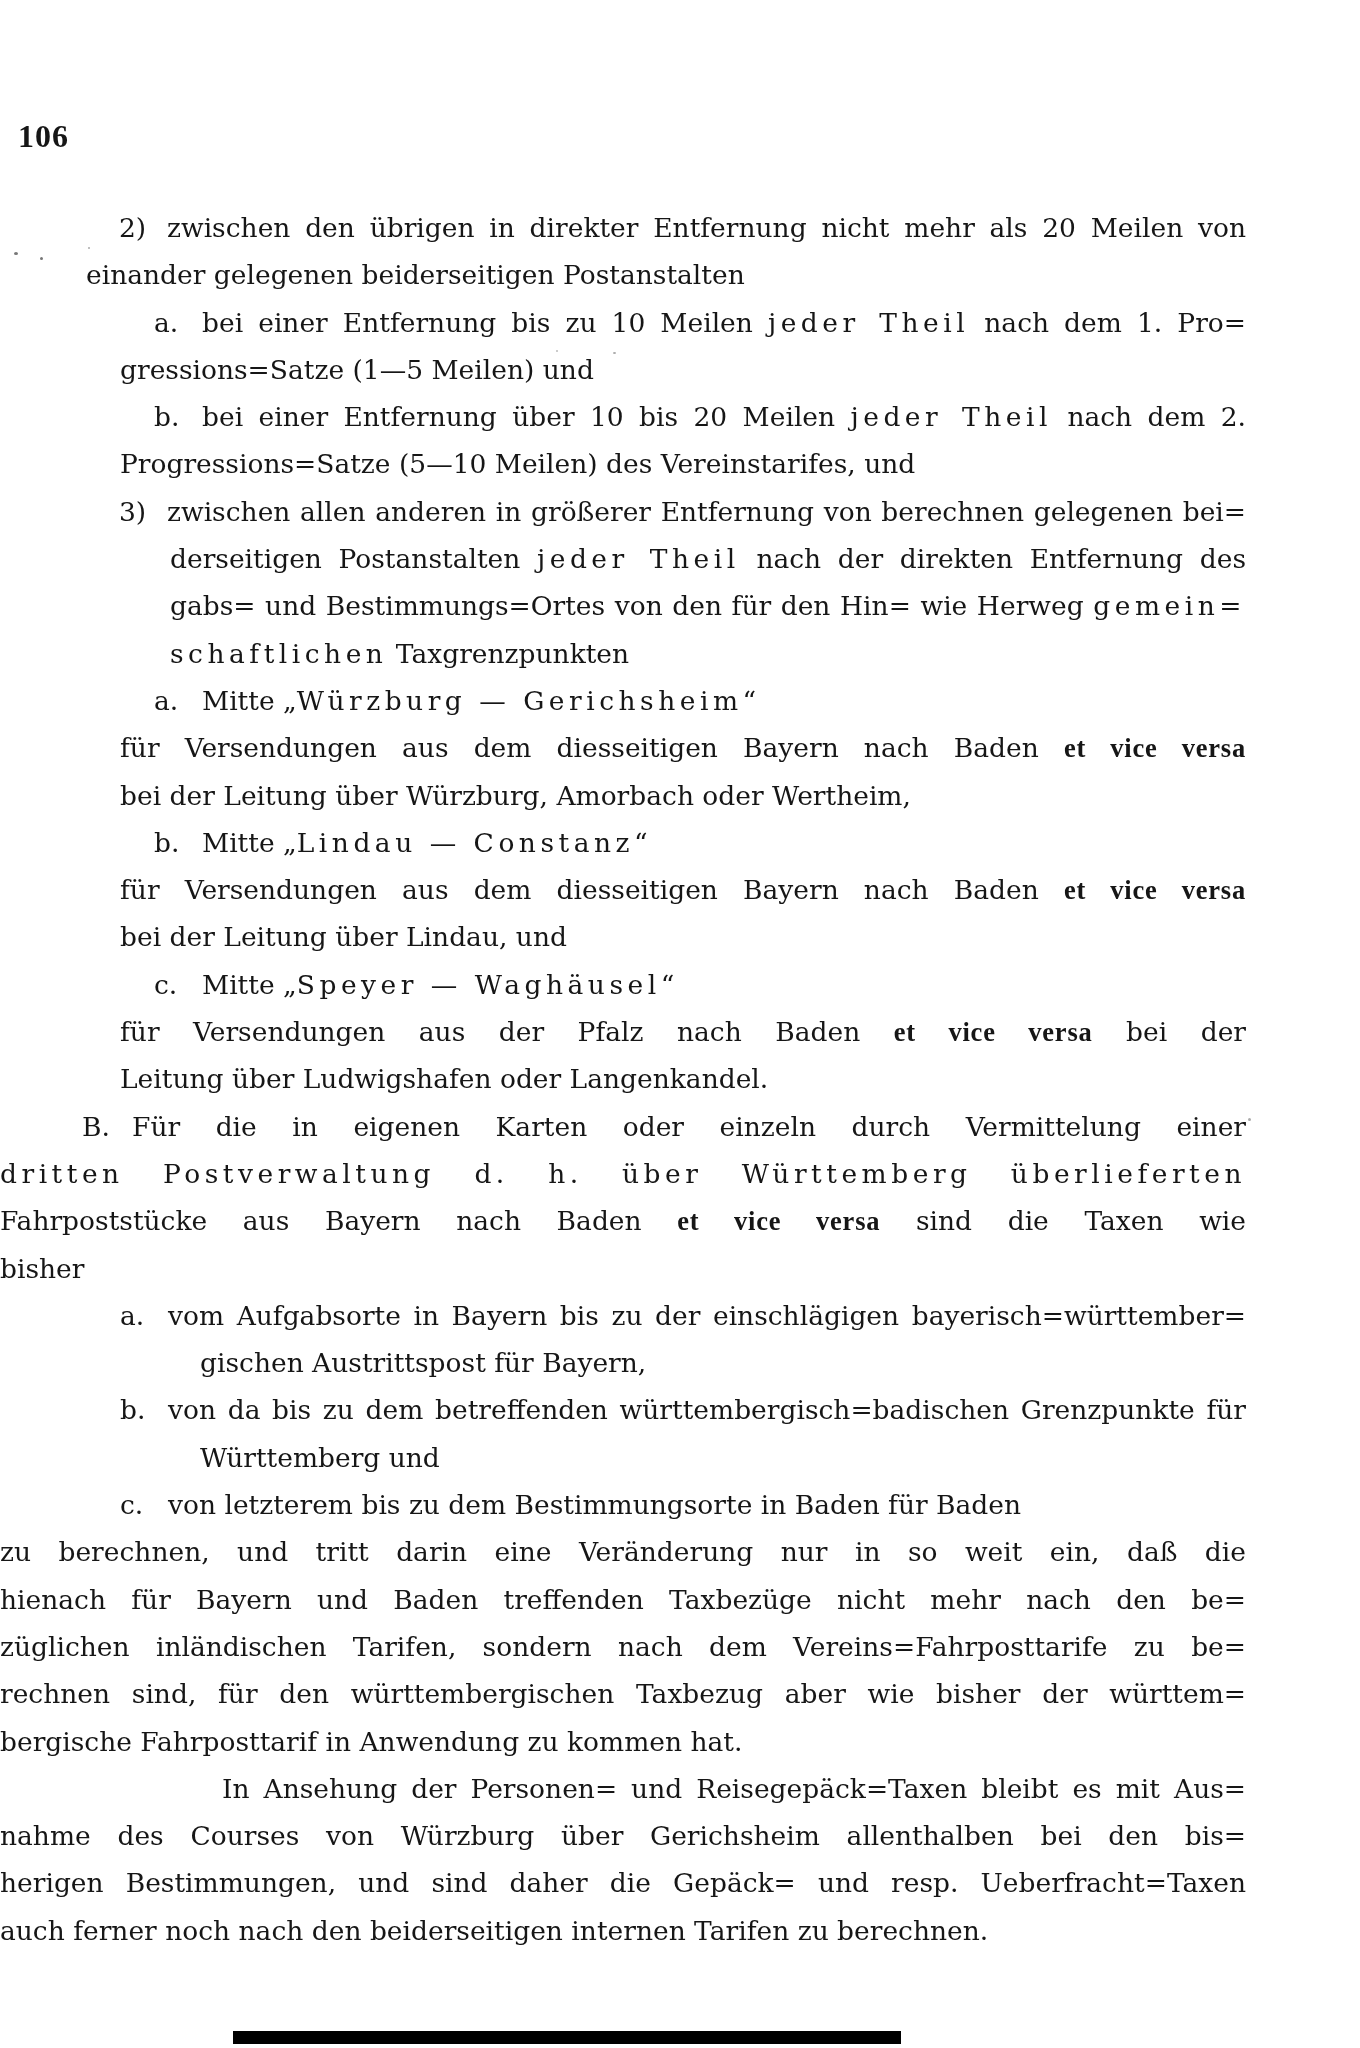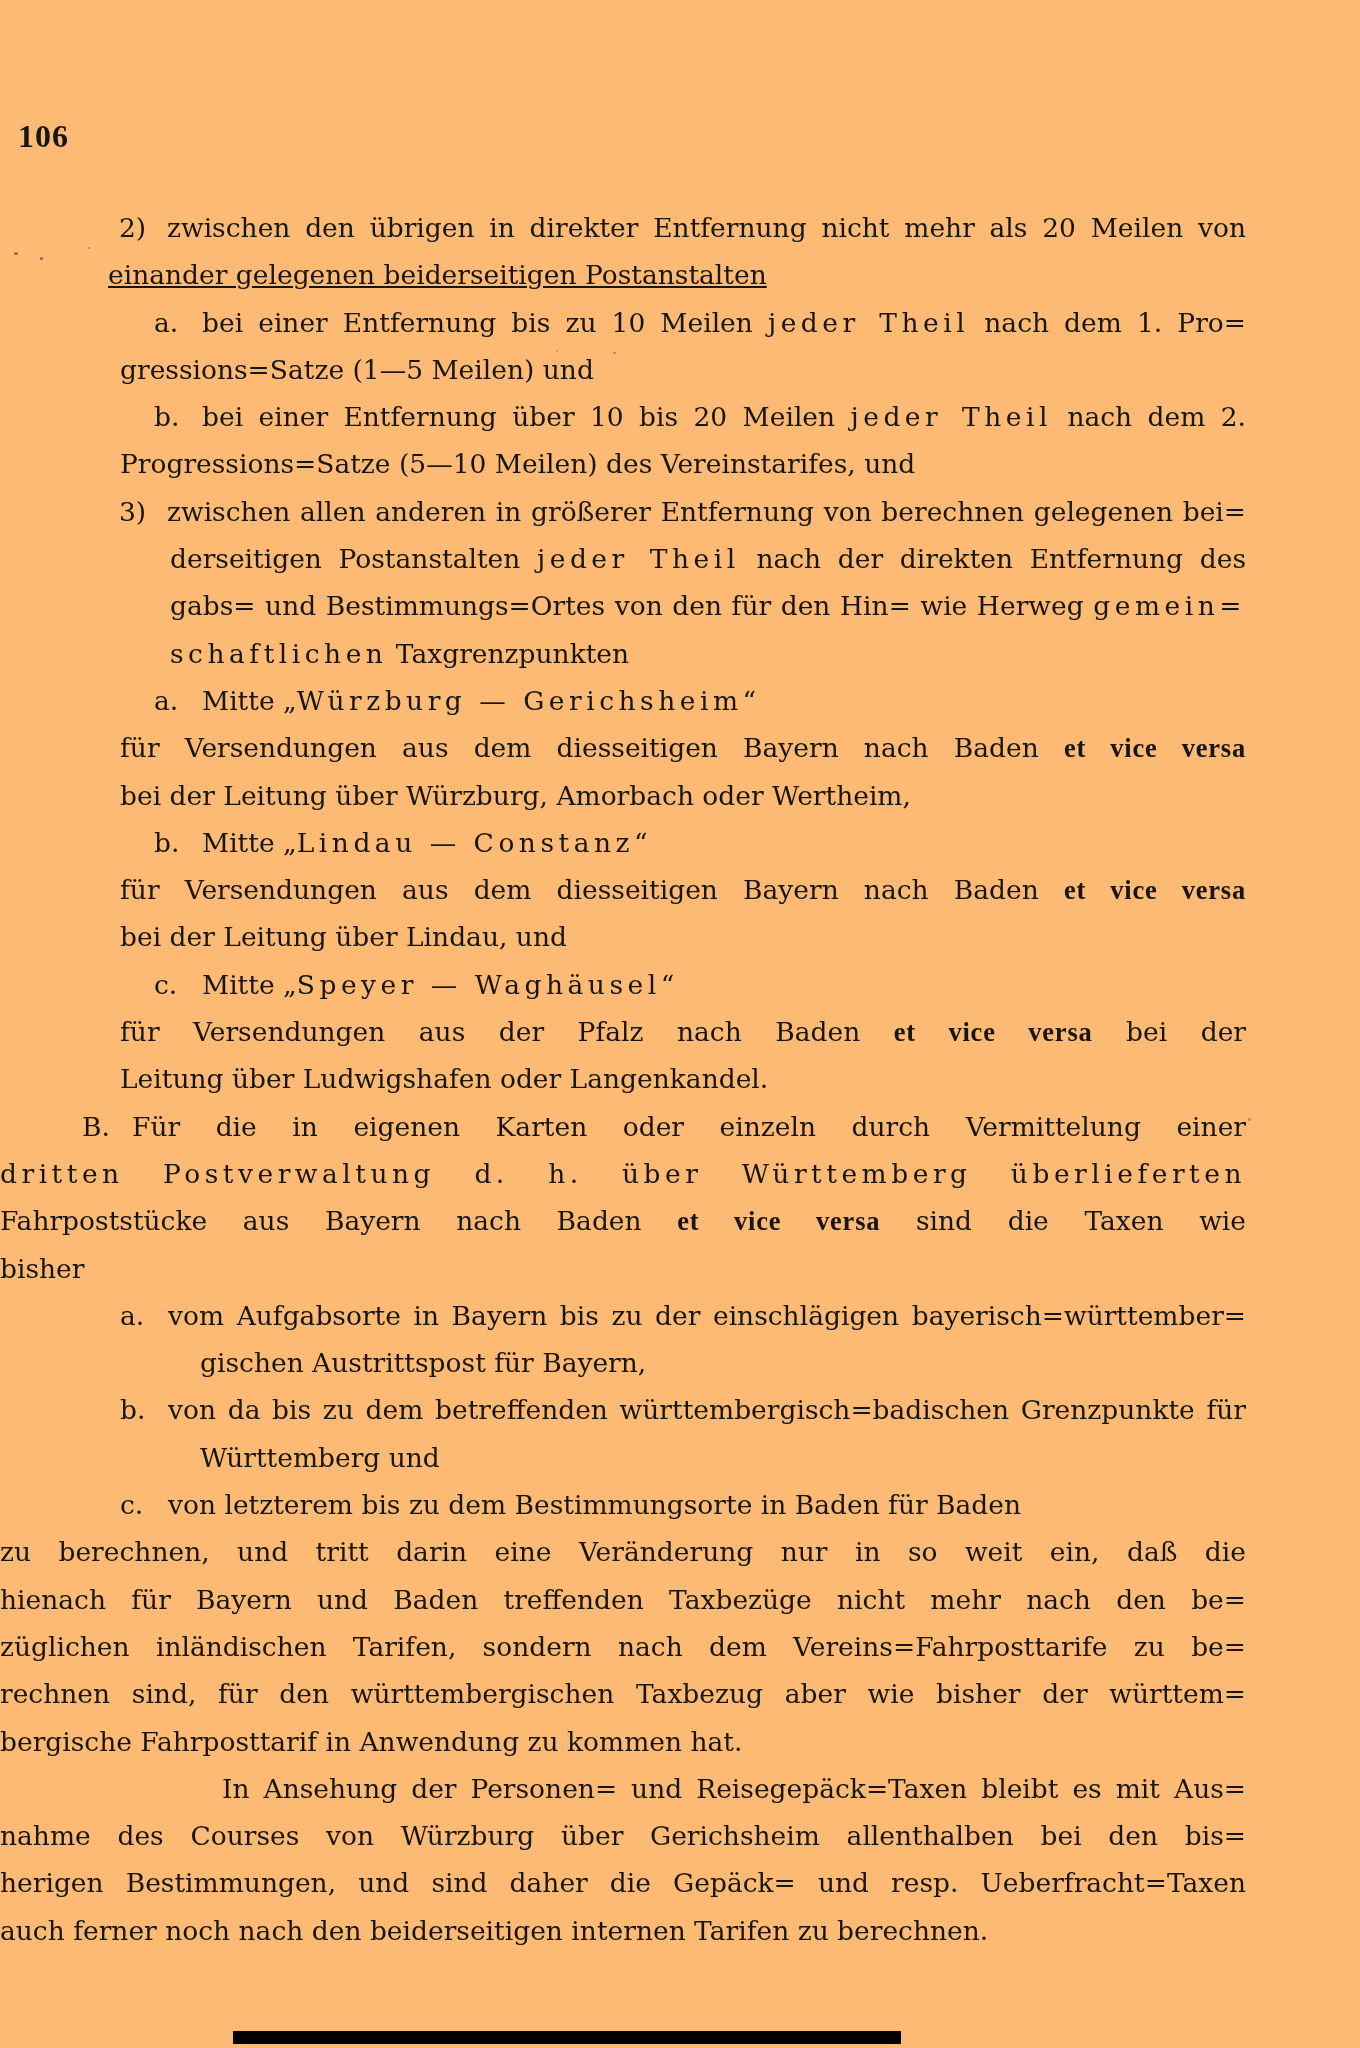--- a/index.html
+++ b/index.html
@@ -1,19 +1,19 @@
 <!DOCTYPE html>
 <html><head>
 <meta charset="utf-8">
 <style>
   html,body{margin:0;padding:0;}
   body{width:1360px;height:2048px;background:#e9e9e9;}
   .page{
     position:relative;width:1360px;height:2048px;overflow:hidden;
-    background:#fdba74;color:#161616;
+    background:#ffffff;color:#161616;
     font-family:"DejaVu Serif",serif;
   }
   .pagenum{
     position:absolute;left:18px;top:118px;
     font-family:"Liberation Serif",serif;font-weight:700;font-size:32px;
     letter-spacing:1px;
   }
   #text-root{position:absolute;top:204px;left:0;right:0;}
   .line{
     height:47.3px;line-height:47.3px;
@@ -21,21 +21,21 @@
     font-size:26.5px;
     white-space:nowrap;overflow:hidden;
   }
   .line.j{
     white-space:normal;
     text-align:justify;text-align-last:justify;
     text-justify:inter-word;
   }
   
   .in-n  {margin-left:119px;}
-  .in-c2 {margin-left:108px;text-decoration:underline;}
+  .in-c2 {margin-left:86px;}
   .in-il {margin-left:154px;}
   .in-ic {margin-left:120px;}
   .in-c3 {margin-left:170px;}
   .in-B  {margin-left:82px;}
   .in-Bc {}
   .in-bi {margin-left:120px;}
   .in-bic{margin-left:200px;}
   .in-pf {margin-left:222px;}
   
   .seg{}

